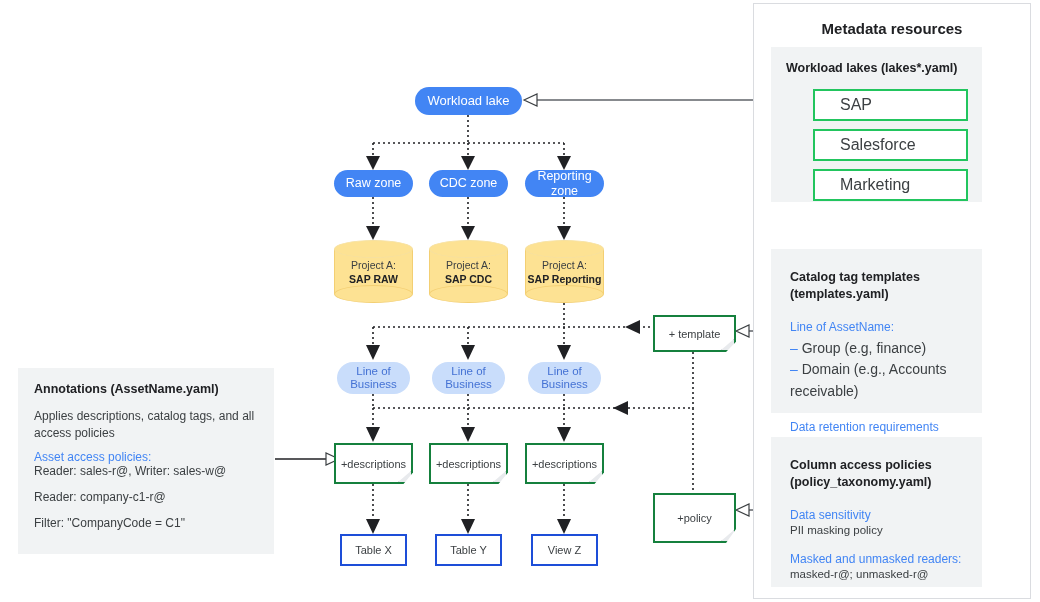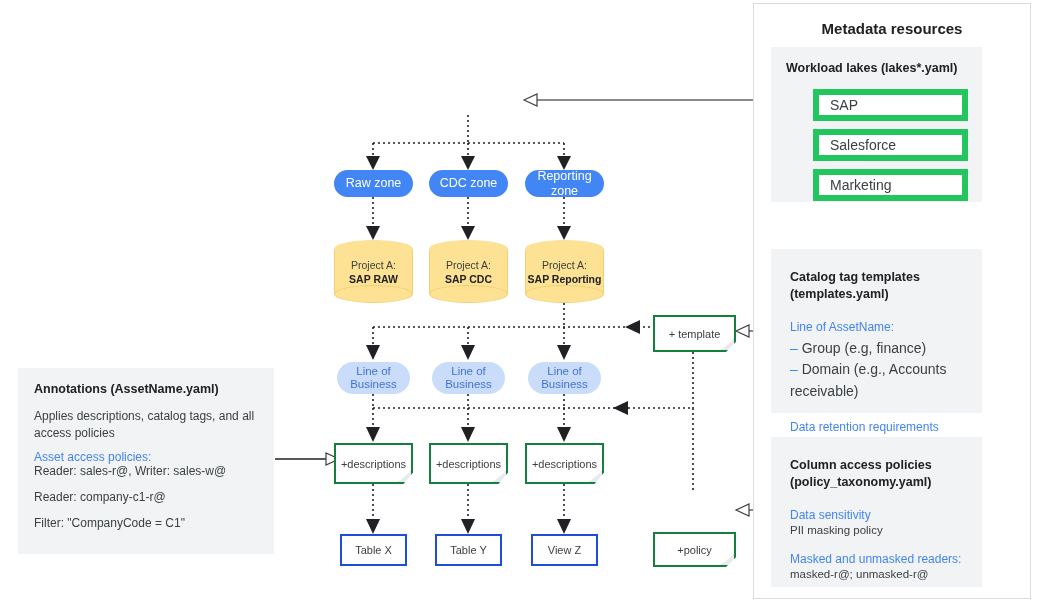--- a/index.html
+++ b/index.html
@@ -93,23 +93,23 @@
     margin-top:16px;
   }
   .mcard { position:absolute; left:17px; width:211px; background:#f1f3f4; }
   .mcard .card-title { font-size:12.5px; font-weight:bold; color:#202124; line-height:1.35; }
   .mcard .accent { font-size:12px; color:#4285f4; }
   .mcard .body-txt { font-size:11.5px; color:#3c4043; line-height:1.45; }
   .mcard .bullet { font-size:14px; color:#3c4043; line-height:1.55; }
   .mcard .bullet i { font-style:normal; color:#4285f4; }
 
   .lake-item {
-    background:#ffffff; border:6px solid #22c55e;
-    font-size:14px; color:#3c4043;
-    display:flex; align-items:center; padding-left:11px;
+    background:#ffffff; border:2px solid #22c55e;
+    font-size:16px; color:#3c4043;
+    display:flex; align-items:center; padding-left:25px;
     height:32px; margin-bottom:8px; width:155px;
   }
 </style>
 </head>
 <body>
 
 <div id="stage">
 
   <svg class="wires" viewBox="0 0 1040 602">
     <defs>
@@ -199,20 +199,23 @@
       <line x1="790" y1="331" x2="748" y2="331" stroke="#5f6368" stroke-width="1.4"></line>
       <polygon points="736,331 749,325 749,337" fill="#ffffff" stroke="#3c4043" stroke-width="1.2"></polygon>
     </g>
 
     <g>
       <line x1="790" y1="510" x2="748" y2="510" stroke="#5f6368" stroke-width="1.4"></line>
       <polygon points="736,510 749,504 749,516" fill="#ffffff" stroke="#3c4043" stroke-width="1.2"></polygon>
     </g>
   </svg>
 
+  <div class="node pill-blue pill-lake" style="left:415px; top:87px; width:107px; height:28px;">
+    <span>Workload lake</span>
+  </div>
 
   <div class="node pill-blue" style="left:334px; top:170px; width:79px; height:27px;">
     <span>Raw zone</span>
   </div>
   <div class="node pill-blue" style="left:429px; top:170px; width:79px; height:27px;">
     <span>CDC zone</span>
   </div>
   <div class="node pill-blue" style="left:525px; top:170px; width:79px; height:27px; padding:0 8px;">
     <span>Reporting zone</span>
   </div>
@@ -268,21 +271,21 @@
   </div>
   <div class="note" style="left:429px; top:443px; width:79px; height:41px;">
     <span class="note-label">+descriptions</span>
     <span class="fold"></span>
   </div>
   <div class="note" style="left:525px; top:443px; width:79px; height:41px;">
     <span class="note-label">+descriptions</span>
     <span class="fold"></span>
   </div>
 
-  <div class="note" style="left:653px; top:493px; width:83px; height:35px;margin-top:39px;">
+  <div class="note" style="left:653px; top:493px; width:83px; height:50px;">
     <span class="note-label">+policy</span>
     <span class="fold"></span>
   </div>
 
   <div class="ybox" style="left:340px; top:534px; width:67px; height:32px;">
     <span>Table X</span>
   </div>
   <div class="ybox" style="left:435px; top:534px; width:67px; height:32px;">
     <span>Table Y</span>
   </div>

